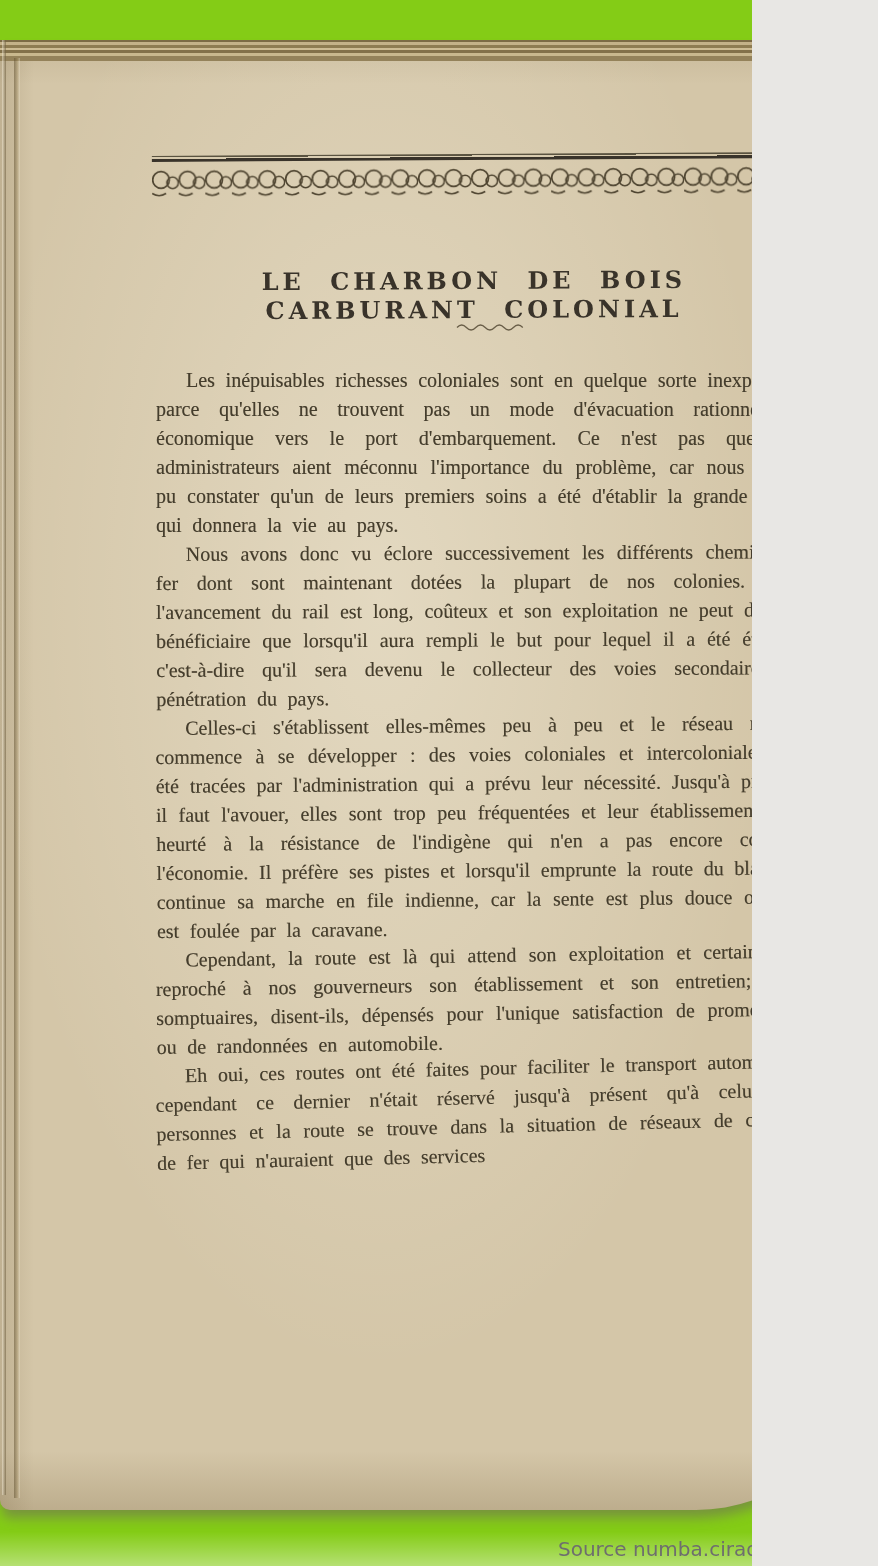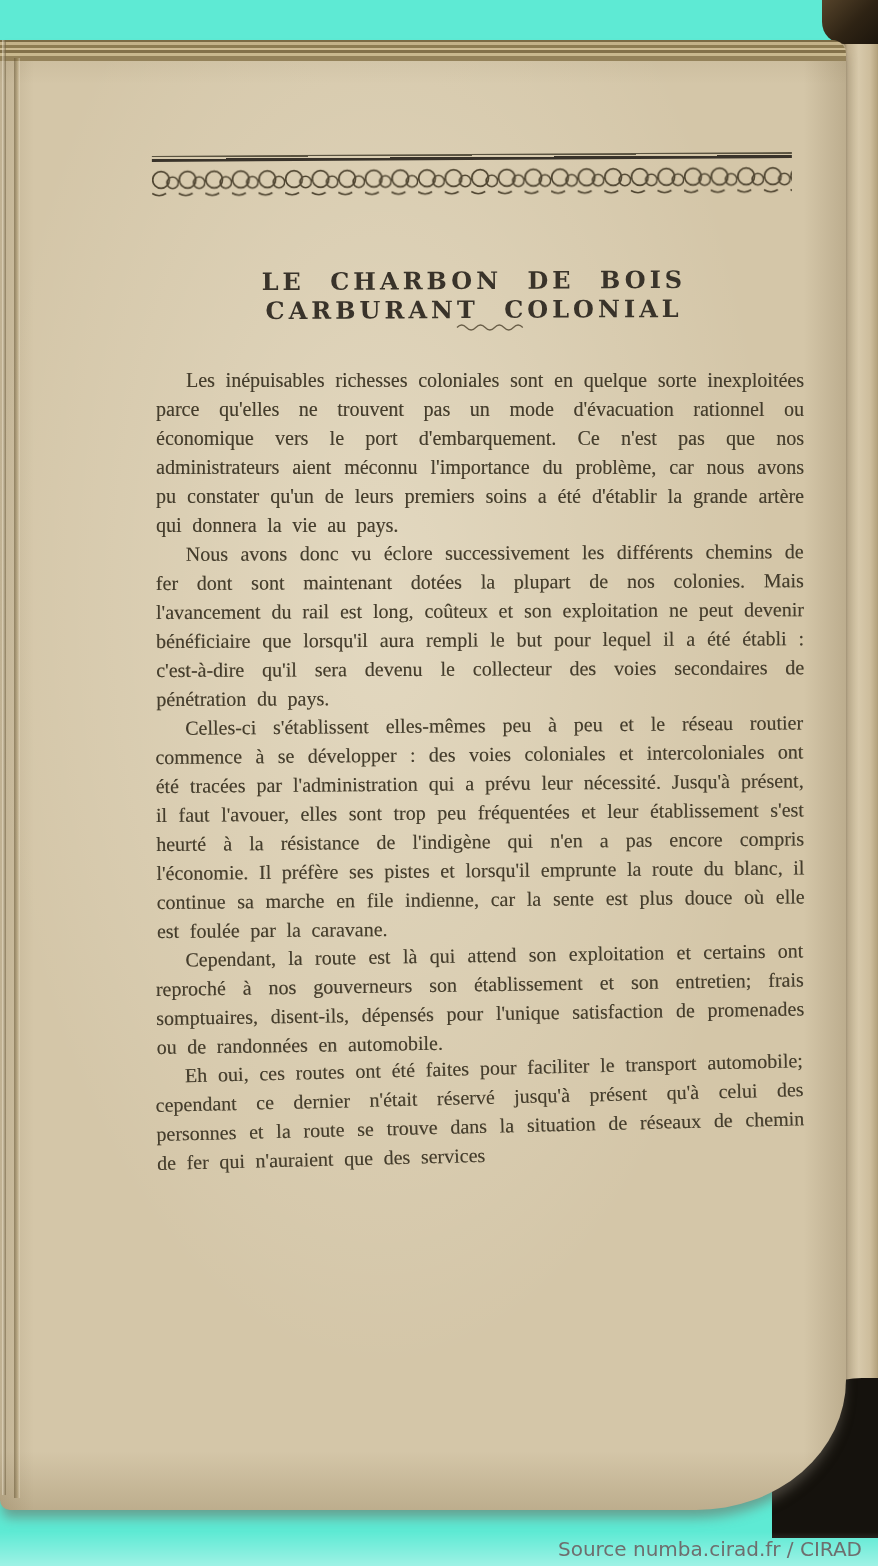--- a/index.html
+++ b/index.html
@@ -1,19 +1,19 @@
 <!DOCTYPE html>
 <html><head>
 <meta charset="utf-8">
 <style>
   html,body{margin:0;padding:0;}
   body{font-family:"Liberation Serif", serif; background:#e8e7e4;}
   .scan{
-    position:relative; width:878px; height:1566px; overflow:hidden;
-    background:#5eead4;
+    position:relative; width:752px; height:1566px; overflow:hidden;
+    background:#84cc16;
   }
   
   .gutter{
     position:absolute; left:843px; top:0; width:35px; height:1398px; z-index:1;
     background:linear-gradient(90deg,#a2906c 0,#c2b190 12%,#d7c9ab 45%,#cdbd9c 78%,#b3a17c 100%);
     box-shadow:inset 2px 0 3px rgba(70,55,30,.35);
   }
   
   .cover-top-right{
     position:absolute; left:822px; top:0; width:56px; height:44px; z-index:3;

